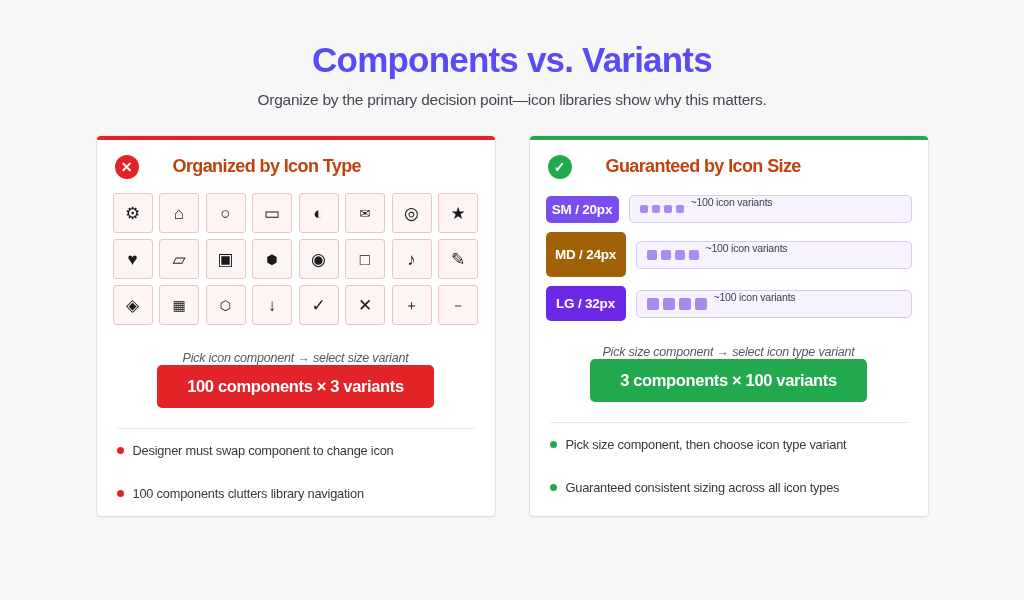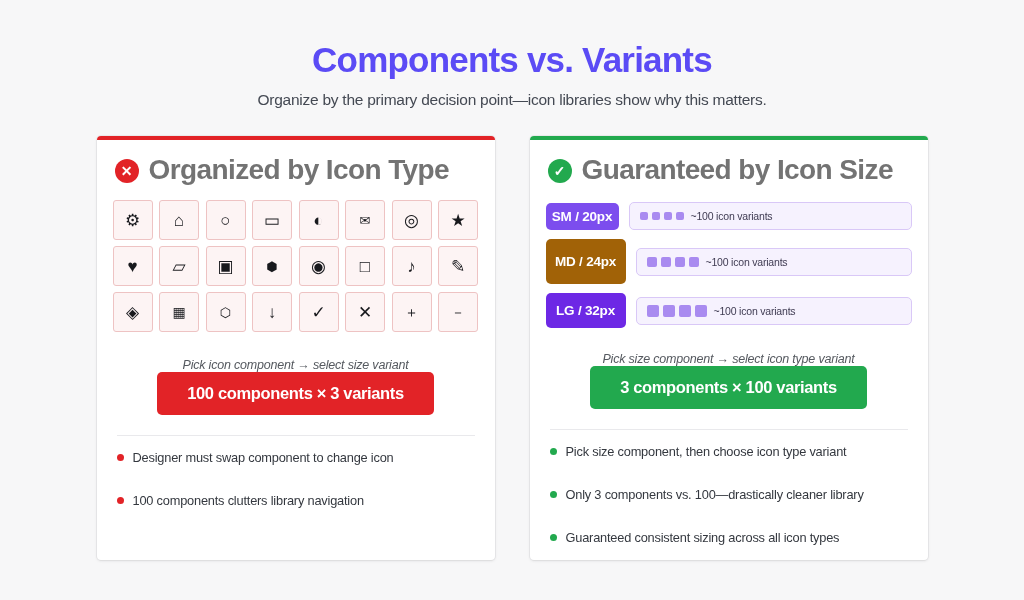--- a/index.html
+++ b/index.html
@@ -79,25 +79,26 @@
     flex: 0 0 24px;
     display: flex;
     align-items: center;
     justify-content: center;
     color: #fff;
     font-size: 14px;
     font-weight: 700;
     line-height: 1;
   }
   .card-title {
-    font-size: 28px;
+    font-size: 18px;
     font-weight: 800;
-    color: #737373;
+    color: #c2410c;
     letter-spacing: -0.6px;
     line-height: 1.1;
+    margin-left: 24px;
   }
   
   .icon-grid {
     display: grid;
     grid-template-columns: repeat(8, 1fr);
     gap: 6px;
     padding: 0 0 4px 0;
   }
   .icon-cell {
     aspect-ratio: 1 / 1;
@@ -142,21 +143,20 @@
   .size-pill.sm { width: 73px; height: 27px; background: #7c4dee; }
   .size-pill.md { width: 80px; height: 45px; background: #a16207; }
   .size-pill.lg { width: 80px; height: 35px; background: #6d28e5; }
   .variants-box {
     flex: 1 1 auto;
     border: 1px solid #d9c8f7;
     background: #f6f2fe;
     border-radius: 5px;
     height: 28px;
     display: flex;
-    align-items: center;
     gap: 7px;
     padding: 0 10px;
     box-sizing: border-box;
   }
   .swatches { display: flex; align-items: center; gap: 4px; }
   .sw { background: #a98bf0; border-radius: 2px; }
   .sw.s { width: 8px; height: 8px; }
   .sw.m { width: 10px; height: 10px; }
   .sw.l { width: 12px; height: 12px; }
   .variants-label {
@@ -397,24 +397,20 @@
 
         <div class="divider"></div>
 
         <ul class="bullets">
           <li>
               <span class="dot good"></span>
               <span>Pick size component, then choose icon type variant</span>
             </li>
           <li>
               <span class="dot good"></span>
-              <span>Only 3 components vs. 100—drastically cleaner library</span>
-            </li>
-          <li>
-              <span class="dot good"></span>
               <span>Guaranteed consistent sizing across all icon types</span>
             </li>
         </ul>
       </div>
     </div>
 
   </div>
 </div>
 
 </body></html>

